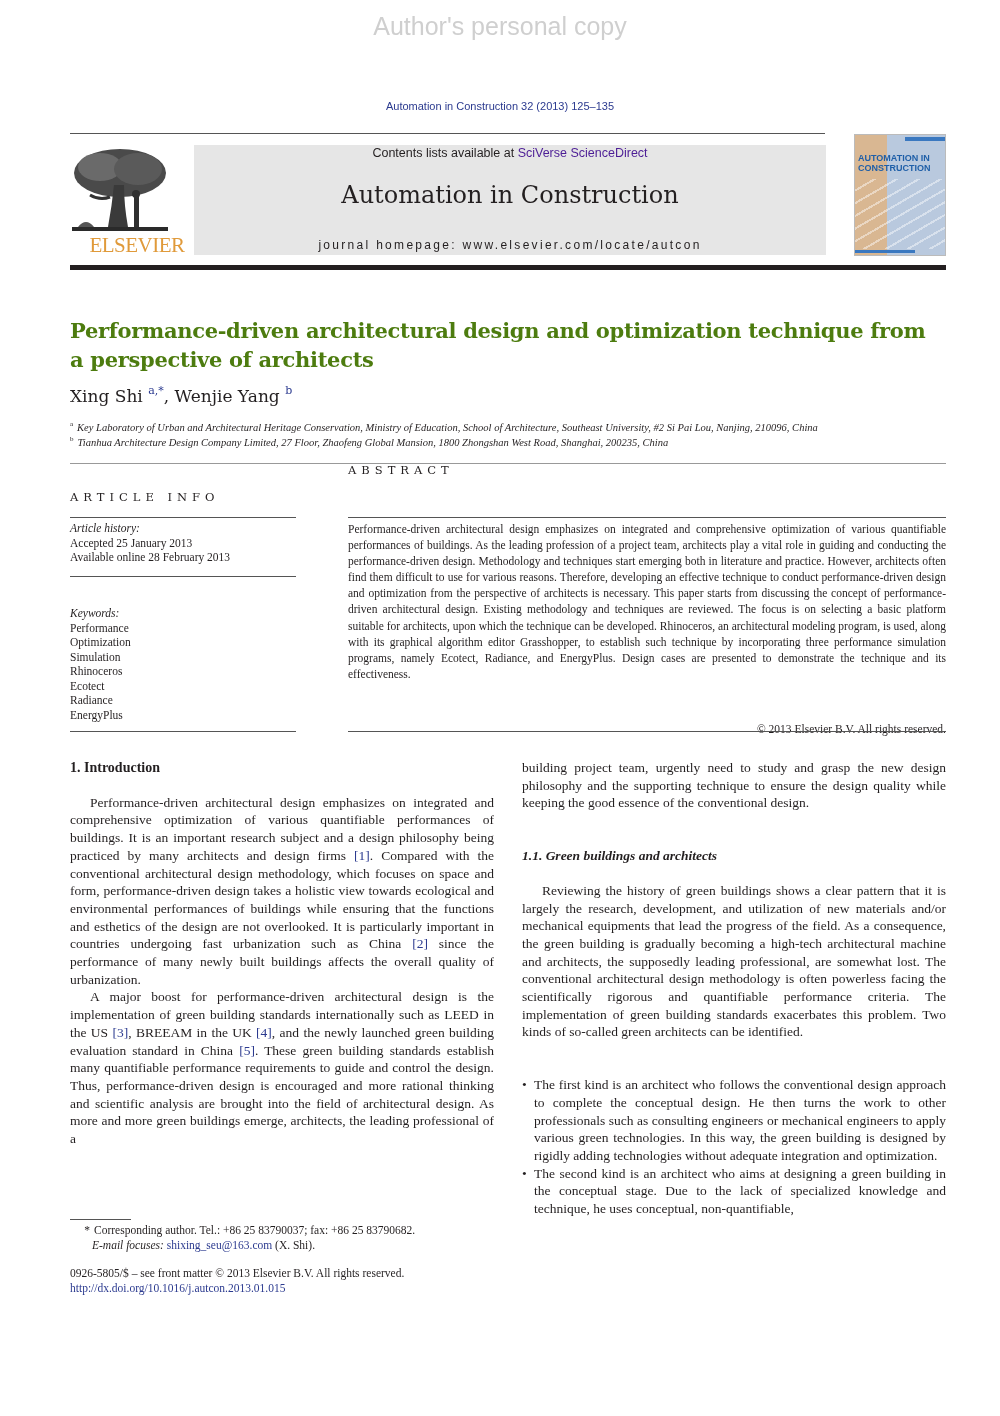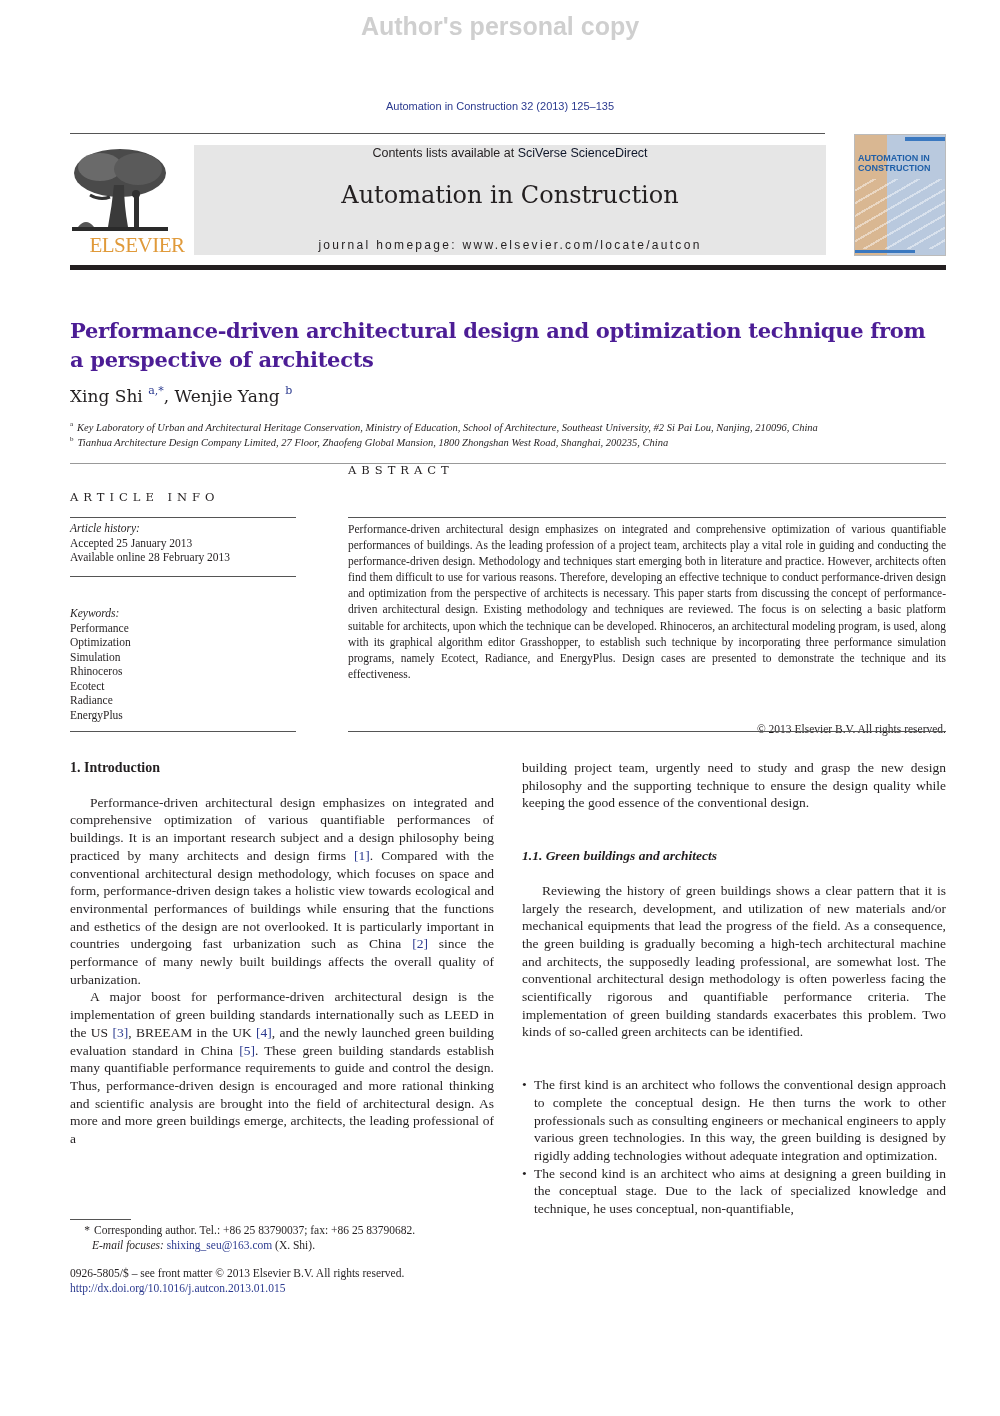--- a/index.html
+++ b/index.html
@@ -1,58 +1,58 @@
 <!DOCTYPE html>
 <html><head>
 <meta charset="utf-8">
 <style>
   * { box-sizing: border-box; margin: 0; padding: 0; }
   html, body { width: 1000px; height: 1416px; background: #ffffff; }
   body { position: relative; font-family: "Liberation Serif", "DejaVu Serif", serif; color: #231f20; overflow: hidden; }
   a, .link { color: #2b3a8f; text-decoration: none; }
 
   .watermark { position: absolute; top: 12px; left: 0; width: 1000px; text-align: center;
-    font-family: "Liberation Sans", "DejaVu Sans", sans-serif; font-weight: bold; font-size: 25px; color: #cfcfcf; letter-spacing: 0px; }
+    font-family: "Liberation Sans", "DejaVu Sans", sans-serif; font-weight: normal; font-size: 25px; color: #cfcfcf; letter-spacing: 0px; }
 
   .journal-ref { position: absolute; top: 100px; left: 0; width: 1000px; text-align: center;
     font-family: "Liberation Sans", "DejaVu Sans", sans-serif; font-size: 11px; color: #2b3a8f; }
 
   .top-rule { position: absolute; top: 133px; left: 70px; width: 755px; height: 1px; background: #555; }
 
   
   .elsevier-logo { position: absolute; top: 145px; left: 70px; width: 102px; height: 112px; }
   .elsevier-logo .tree { width: 100px; height: 88px; display: block; }
   .elsevier-logo .wordmark { position: absolute; top: 89px; left: 16px; width: 102px; text-align: center;
     font-family: "Liberation Serif", serif; font-size: 21px; color: #e09a3a; letter-spacing: -0.5px; line-height: 22px; }
 
   
   .banner { position: absolute; top: 145px; left: 194px; width: 632px; height: 110px; background: #e6e6e6; }
   .banner .contents-line { position: absolute; top: 1px; left: 0; width: 632px; text-align: center;
     font-family: "Liberation Sans", "DejaVu Sans", sans-serif; font-size: 12.5px; color: #231f20; }
-  .banner .contents-line .link { color: #0f172a; }
+  .banner .contents-line .link { color: #4c1d95; }
   .banner .journal-title { position: absolute; top: 36px; left: 0; width: 632px; text-align: center;
     font-family: "DejaVu Serif", serif; font-size: 24px; color: #231f20; }
   .banner .homepage { position: absolute; top: 93px; left: 0; width: 632px; text-align: center;
     font-family: "Liberation Sans", "DejaVu Sans", sans-serif; font-size: 12px; letter-spacing: 2.3px; color: #231f20; }
 
   
   .cover { position: absolute; top: 134px; left: 854px; width: 92px; height: 122px; border: 1px solid #bbb; overflow: hidden;
     background: linear-gradient(90deg, #d9b792 0 36%, #b9c9de 36% 100%); }
   .cover .bar-top { position: absolute; top: 2px; right: 0; width: 40px; height: 4px; background: #3a78c0; }
   .cover .bar-bottom { position: absolute; bottom: 2px; left: 0; width: 60px; height: 3px; background: #3a78c0; }
   .cover .cover-title { position: absolute; top: 18px; left: 3px; width: 88px;
     font-family: "Liberation Sans", "DejaVu Sans", sans-serif; font-weight: bold; font-size: 9px; line-height: 10px; color: #1f5fa8; }
   .cover .lines { position: absolute; top: 44px; left: 0; width: 92px; height: 70px; opacity: .45;
     background: repeating-linear-gradient(150deg, transparent 0 9px, #ffffff 9px 11px); }
 
   .thick-rule { position: absolute; top: 265px; left: 70px; width: 876px; height: 5px; background: #231f20; }
 
   
   .article-title { position: absolute; top: 316px; left: 70px; width: 860px;
-    font-family: "DejaVu Serif", serif; font-size: 21px; line-height: 29px; color: #4c1d95; letter-spacing: -0.3px; }
+    font-family: "DejaVu Serif", serif; font-size: 21px; line-height: 29px; color: #4d7c0f; letter-spacing: -0.3px; }
   .authors { position: absolute; top: 386px; left: 70px; font-family: "DejaVu Serif", serif; font-size: 17px; color: #231f20; }
   .authors sup { font-size: 11px; color: #2b3a8f; vertical-align: top; position: relative; top: -2px; }
   .affil { position: absolute; left: 70px; width: 880px; font-style: italic; font-size: 10.5px; color: #231f20; }
   .affil sup { font-size: 7px; font-style: normal; margin-right: 4px; }
   .affil-a { top: 420px; }
   .affil-b { top: 435px; }
   .rule-affil { position: absolute; top: 463px; left: 70px; width: 876px; height: 1px; background: #999; }
 
   
   .section-caps { position: absolute; font-family: "DejaVu Serif", serif; font-size: 11.5px; letter-spacing: 5px; color: #231f20; }

